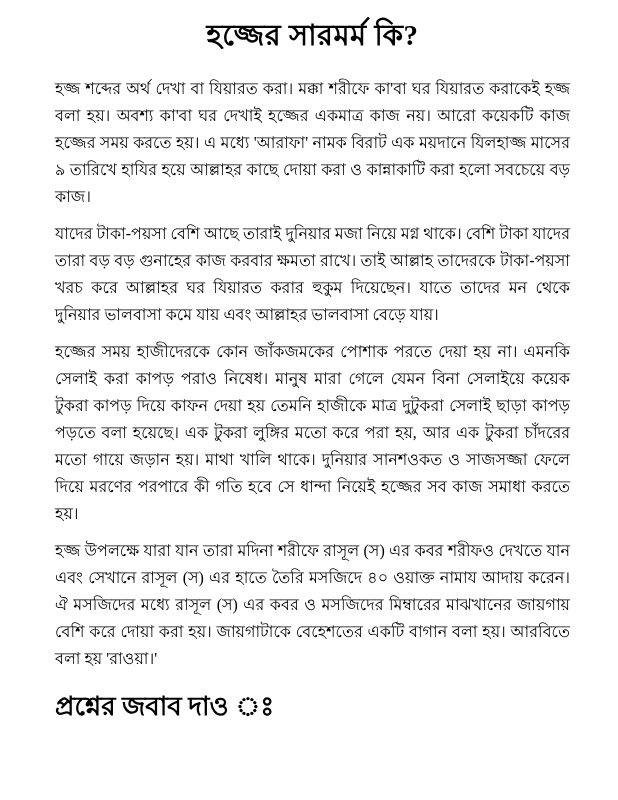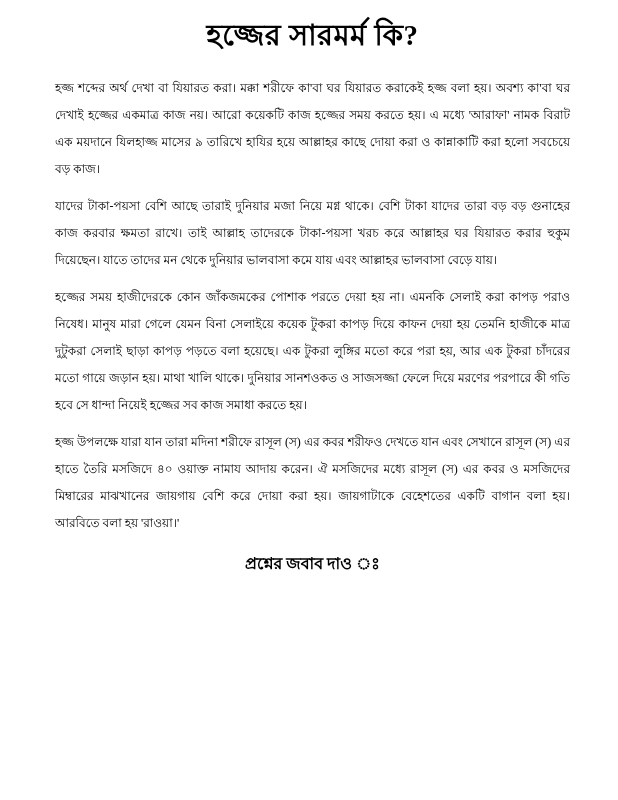--- a/index.html
+++ b/index.html
@@ -20,33 +20,32 @@
   }
   .doc-title {
     margin: 0 0 14px 0;
     text-align: center;
     font-size: 29px;
     font-weight: bold;
     letter-spacing: 0.5px;
   }
   .body-text p {
     margin: 0 0 10px 0;
-    font-size: 12px;
+    font-size: 16px;
     line-height: 27px;
     text-align: justify;
     font-weight: 500;
   }
   .questions {
     margin-top: 14px;
   }
   .questions-heading {
-    font-size: 16px;
+    font-size: 26px;
     font-weight: bold;
     margin: 4px 0 6px 0;
-    text-align: center;
   }
   .page-footer {
     position: absolute;
     left: 0;
     right: 0;
     bottom: 26px;
     text-align: center;
     font-size: 21px;
     font-weight: bold;
   }

